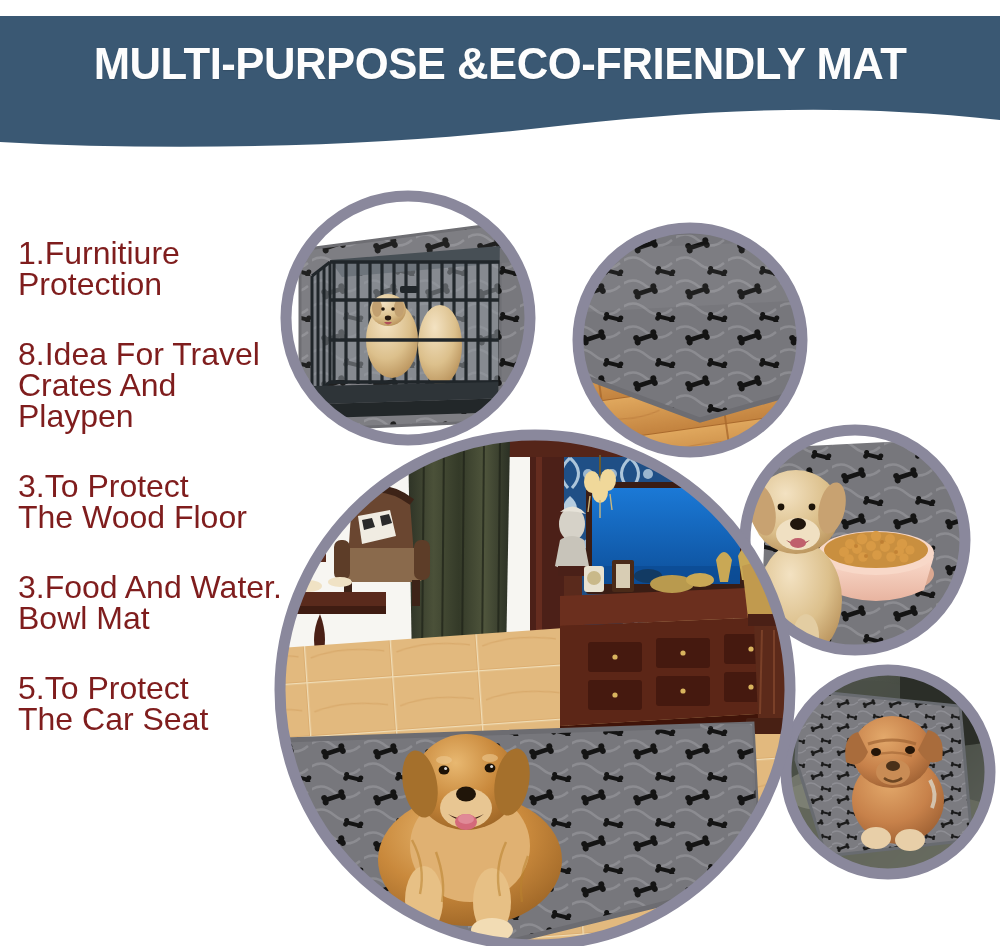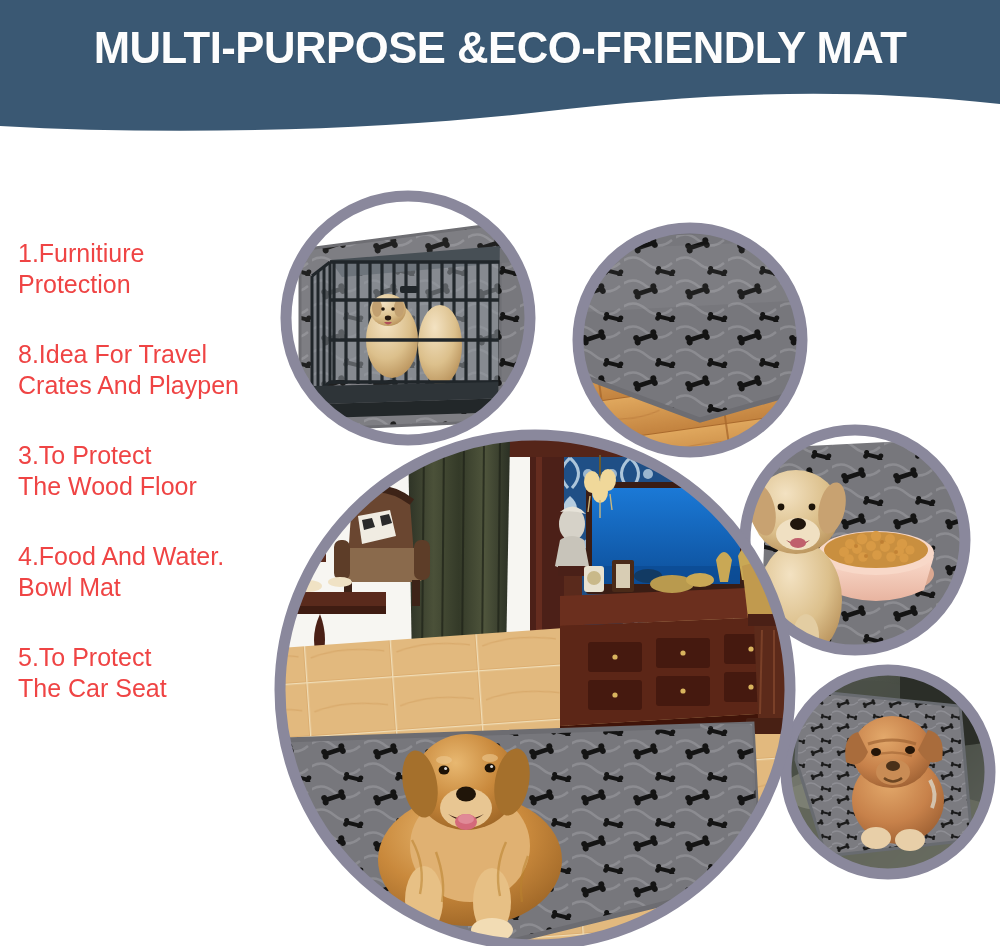--- a/index.html
+++ b/index.html
@@ -20,21 +20,21 @@
     width: 1000px;
     height: 946px;
     background: #ffffff;
     overflow: hidden;
   }
 
   
   #header-banner {
     position: absolute;
     left: 0;
-    top: 0;
+    top: 16px;
     width: 1000px;
     height: 140px;
     overflow: hidden;
   }
   #header-banner svg {
     position: absolute;
     left: 0;
     top: 0;
   }
   #header-title {
@@ -56,23 +56,23 @@
 
   
   #feature-list {
     position: absolute;
     left: 18px;
     top: 238px;
     width: 268px;
   }
   .feature-item {
     font-family: "Liberation Sans", sans-serif;
-    font-size: 25px;
+    font-size: 32px;
     line-height: 31px;
-    color: #ef4444;
+    color: #7f1d1d;
     margin-bottom: 39px;
     white-space: pre-line;
   }
   .feature-item:last-child { margin-bottom: 16px; }
 
   
   #collage {
     position: absolute;
     left: 0;
     top: 0;
@@ -93,21 +93,21 @@
     <div id="header-title">MULTI-PURPOSE &amp;ECO-FRIENDLY MAT</div>
   </div>
 
   <div id="feature-list">
     <div class="feature-item">1.Furnitiure
   Protection</div>
     <div class="feature-item">8.Idea For Travel
   Crates And Playpen</div>
     <div class="feature-item">3.To Protect
   The Wood Floor</div>
-    <div class="feature-item">4.Food And Water.
+    <div class="feature-item">3.Food And Water.
   Bowl Mat</div>
     <div class="feature-item">5.To Protect
   The Car Seat</div>
   </div>
 
   <div id="collage">
     <svg width="1000" height="946" viewBox="0 0 1000 946" xmlns="http://www.w3.org/2000/svg">
       <defs>
 
         <pattern id="matPattern" width="52" height="46" patternUnits="userSpaceOnUse">

